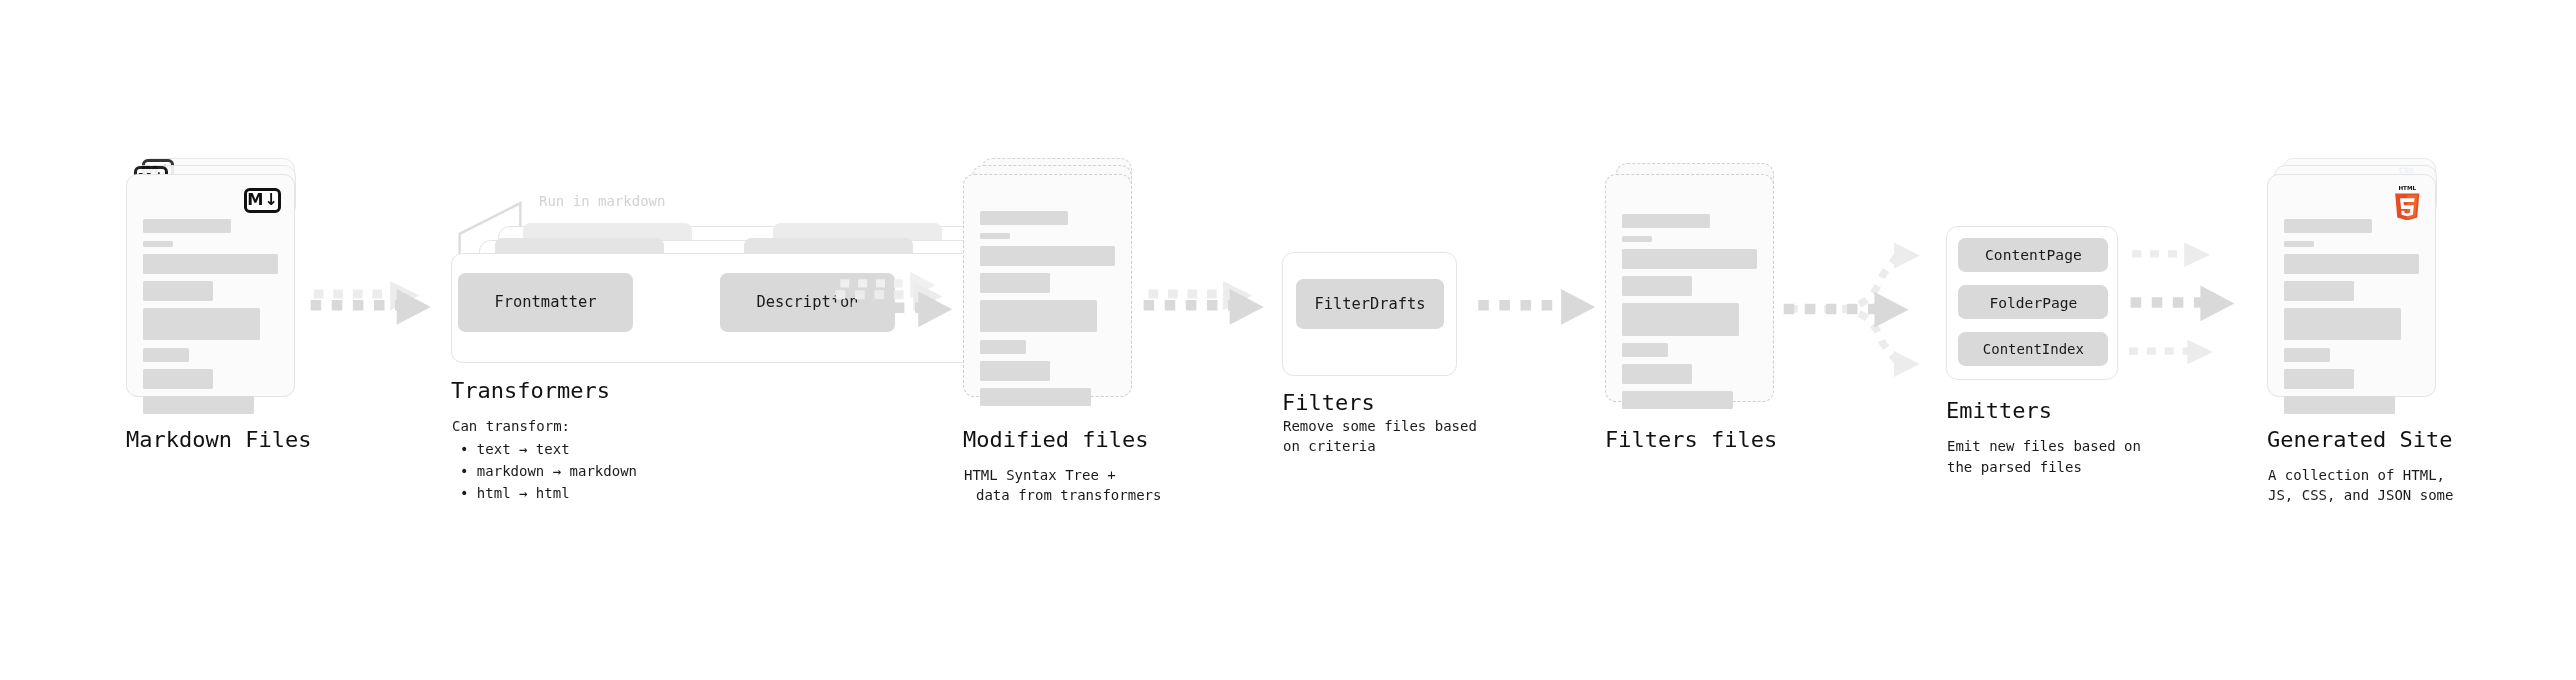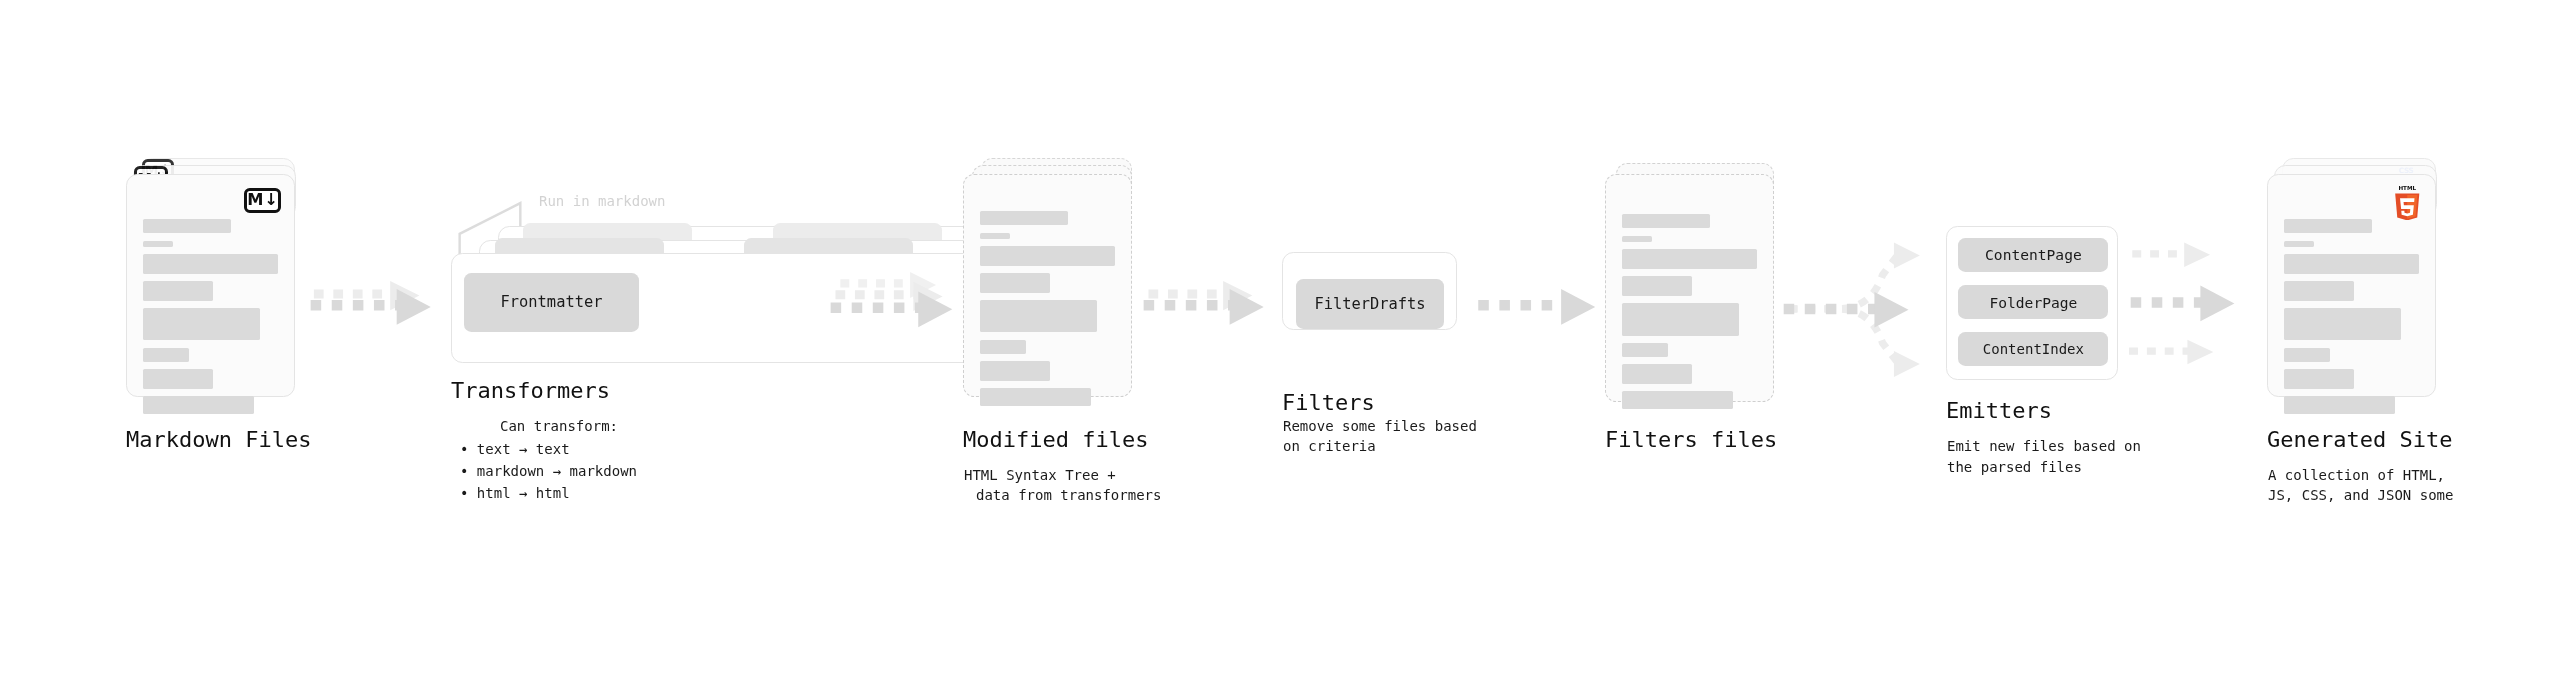--- a/index.html
+++ b/index.html
@@ -213,28 +213,31 @@
         <line x1="4" y1="58" x2="76" y2="58"></line>
         <polygon points="74,52 88,58 74,64" fill="#ebebeb" stroke="none"></polygon>
       </g>
       <g stroke="#d7d7d7" stroke-width="3" fill="none">
         <line x1="0" y1="76" x2="72" y2="76"></line>
       </g>
       <polygon points="70,69 86,76 70,83" fill="#d7d7d7"></polygon>
     </svg>
 
     <div class="proc-box" style="left:0px; top:50px; width:569px; height:110px;">
-      <div class="pill" style="left:12px; top:18.7px; width:175px; height:59px;justify-content:center;">
+      <div class="pill" style="left:6px; top:18.7px; width:175px; height:59px;justify-content:center;">
         <span>Frontmatter</span>
       </div>
+      <div class="pill" style="left:268px; top:18.7px; width:175px; height:59px;">
+        <span>Description</span>
+      </div>
     </div>
   </div>
 
   <div class="title" style="left:451px; top:378px;">Transformers</div>
-  <div class="caption" style="left:452px; top:416px;margin-left:48px;">Can transform:</div>
+  <div class="caption" style="left:452px; top:416px;">Can transform:</div>
   <div class="caption" style="left:460px; top:439px;">• text → text</div>
   <div class="caption" style="left:460px; top:461px;">• markdown → markdown</div>
   <div class="caption" style="left:460px; top:483px;">• html → html</div>
 
   <svg class="arrow-svg" style="left:829px; top:272px; width:146px; height:65px;" viewBox="0 0 180 80">
     <g stroke="#f0f0f0" stroke-width="10" stroke-dasharray="11 11" fill="none">
       <line x1="14" y1="14" x2="104" y2="14"></line>
     </g>
     <polygon points="100,0 132,16 100,32" fill="#f0f0f0"></polygon>
     <g stroke="#ececec" stroke-width="11" stroke-dasharray="12 12" fill="none">
@@ -275,21 +278,21 @@
       <line x1="8" y1="22" x2="104" y2="22"></line>
     </g>
     <polygon points="100,6 136,24 100,42" fill="#ececec"></polygon>
     <g stroke="#d9d9d9" stroke-width="13" stroke-dasharray="13 13" fill="none">
       <line x1="2" y1="36" x2="112" y2="36"></line>
     </g>
     <polygon points="108,16 150,38 108,60" fill="#d9d9d9"></polygon>
   </svg>
 
   <div class="stage" style="left:1282px; top:252px;">
-    <div class="proc-box" style="left:0px; top:0px; width:175px; height:78px;">
+    <div class="proc-box" style="left:0px; top:0px; width:175px; height:124px;">
       <div class="pill" style="left:13px; top:26px; width:148px; height:50px;">
         <span>FilterDrafts</span>
       </div>
     </div>
   </div>
 
   <div class="title" style="left:1282px; top:378px;margin-top:12px;">Filters</div>
   <div class="caption" style="left:1283px; top:416px;">Remove some files based</div>
   <div class="caption" style="left:1283px; top:436px;">on criteria</div>
 

